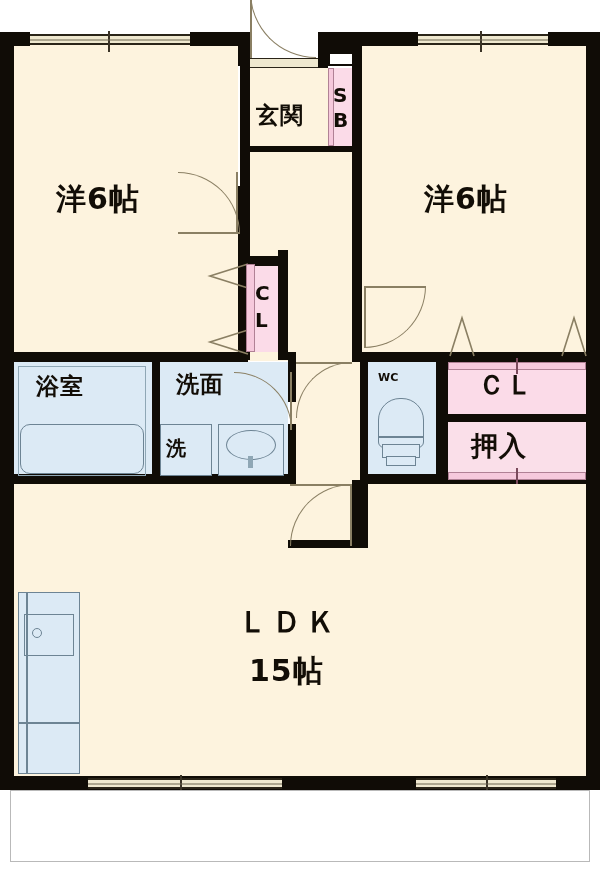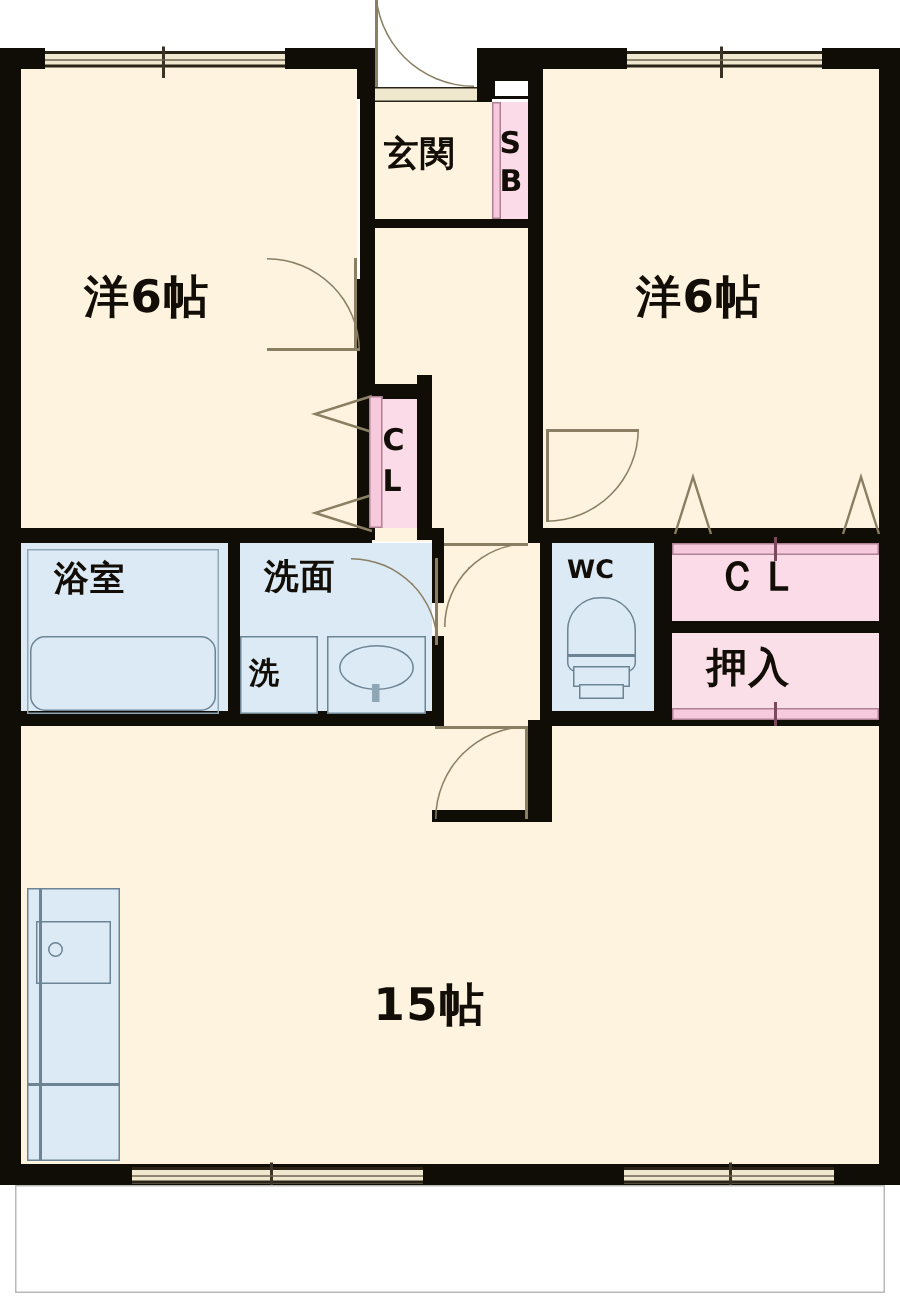--- a/index.html
+++ b/index.html
@@ -55,21 +55,21 @@
     color: #120d06;
     font-weight: 700;
     white-space: nowrap;
     letter-spacing: 1px;
     line-height: 1;
   }
   .lbl-lg  { font-size: 30px; }
   .lbl-md  { font-size: 27px; }
   .lbl-sm  { font-size: 23px; }
   .lbl-xs  { font-size: 20px; }
-  .lbl-tiny{ font-size: 17px; }
+  .lbl-tiny{ font-size: 11px; }
 
   
   .fx {
     position: absolute;
     border: 1.6px solid #6d8494;
     box-sizing: border-box;
     background: #dceaf5;
   }
   .fx-line { position: absolute; background: #6d8494; }
 
@@ -243,33 +243,34 @@
 
   <div class="fx" style="left:18px; top:592px; width:62px; height:182px;"></div>
   <div class="fx" style="left:24px; top:614px; width:50px; height:42px;"></div>
   <div class="fx" style="left:32px; top:628px; width:10px; height:10px; border-radius:50%;"></div>
   <div class="fx-line" style="left:18px; top:722px; width:62px; height:1.5px;"></div>
   <div class="fx-line" style="left:26px; top:592px; width:1.5px; height:182px;"></div>
 
   <div class="label lbl-lg" style="left:56px;  top:184px;">洋6帖</div>
   <div class="label lbl-lg" style="left:424px; top:184px;">洋6帖</div>
 
-  <div class="label lbl-sm" style="left:256px; top:92px;text-align:right;">玄関</div>
+  <div class="label lbl-sm" style="left:256px; top:104px;text-align:right;">玄関</div>
   <div class="label lbl-xs" style="left:333px; top:85px;">S</div>
   <div class="label lbl-xs" style="left:333px; top:110px;">B</div>
 
   <div class="label lbl-sm" style="left:36px;  top:375px;">浴室</div>
   <div class="label lbl-sm" style="left:176px; top:375px;font-family:Liberation Mono, monospace;">洗面</div>
   <div class="label lbl-xs" style="left:166px; top:438px;">洗</div>
 
   <div class="label lbl-tiny" style="left:378px; top:372px; letter-spacing:0px;">WC</div>
 
   <div class="label lbl-xs" style="left:255px; top:283px;">C</div>
   <div class="label lbl-xs" style="left:255px; top:310px;">L</div>
 
   <div class="label lbl-md" style="left:478px; top:371px;">ＣＬ</div>
   <div class="label lbl-md" style="left:471px; top:432px;">押入</div>
 
+  <div class="label lbl-lg" style="left:238px; top:607px; letter-spacing:4px;">ＬＤＫ</div>
   <div class="label lbl-lg" style="left:249px; top:656px;text-align:right;">15帖</div>
 
   <div class="abs balcony" style="left:10px; top:790px; width:580px; height:72px;"></div>
 
 </div>
 
 </body></html>

